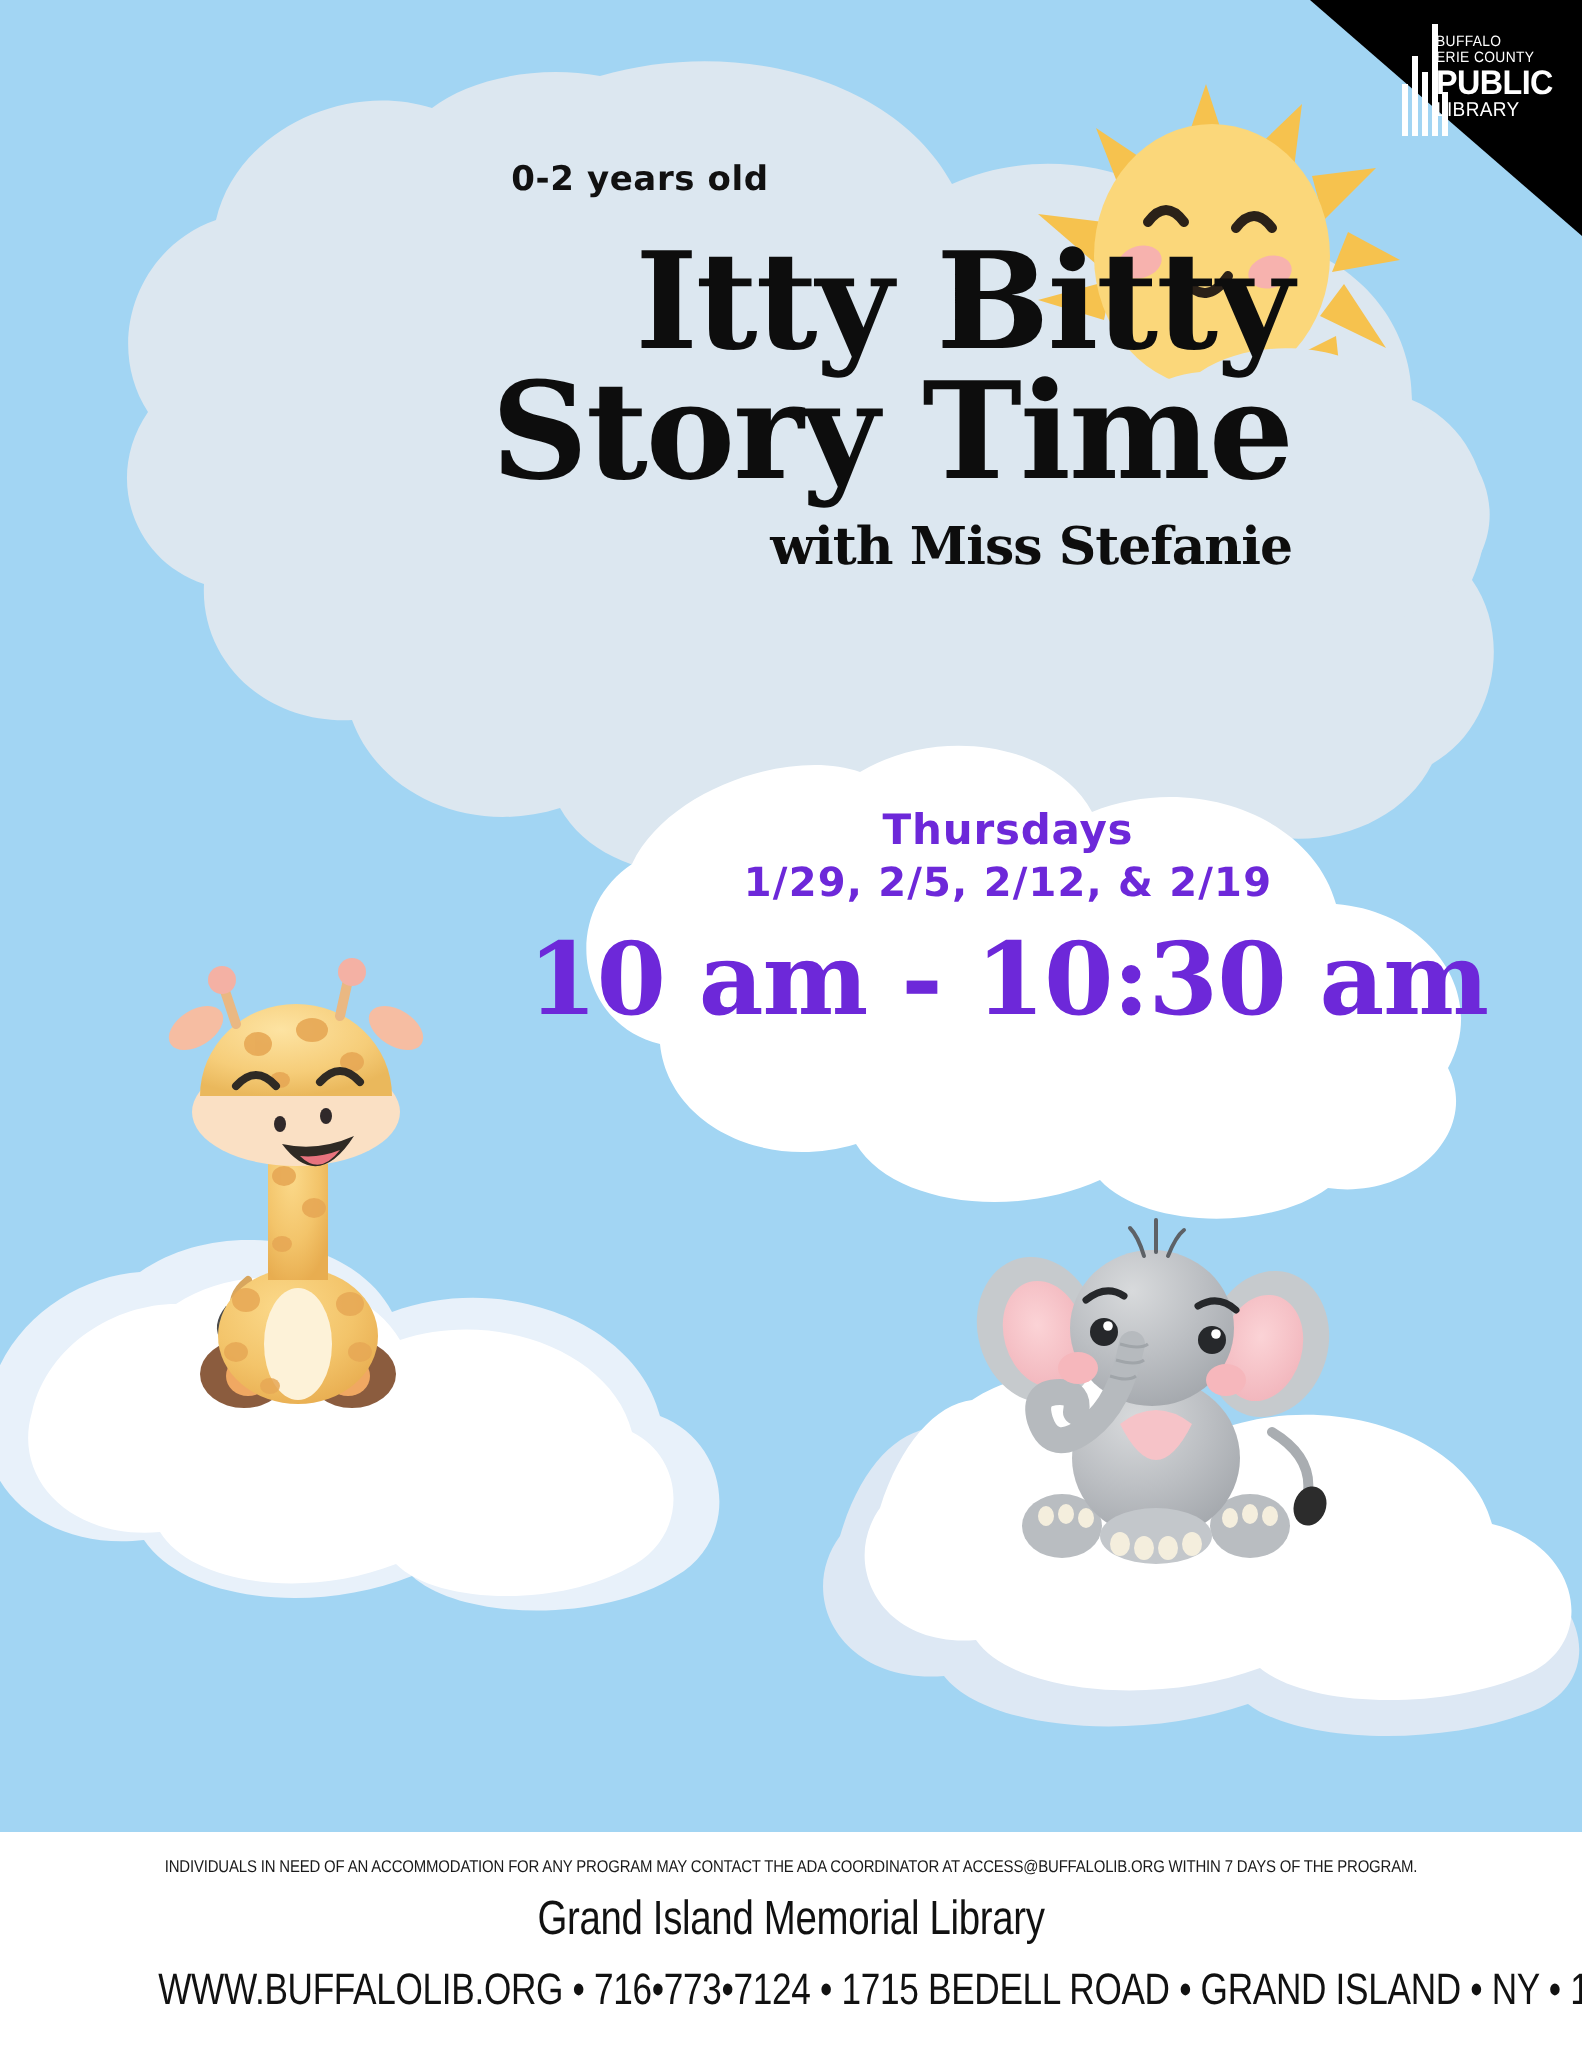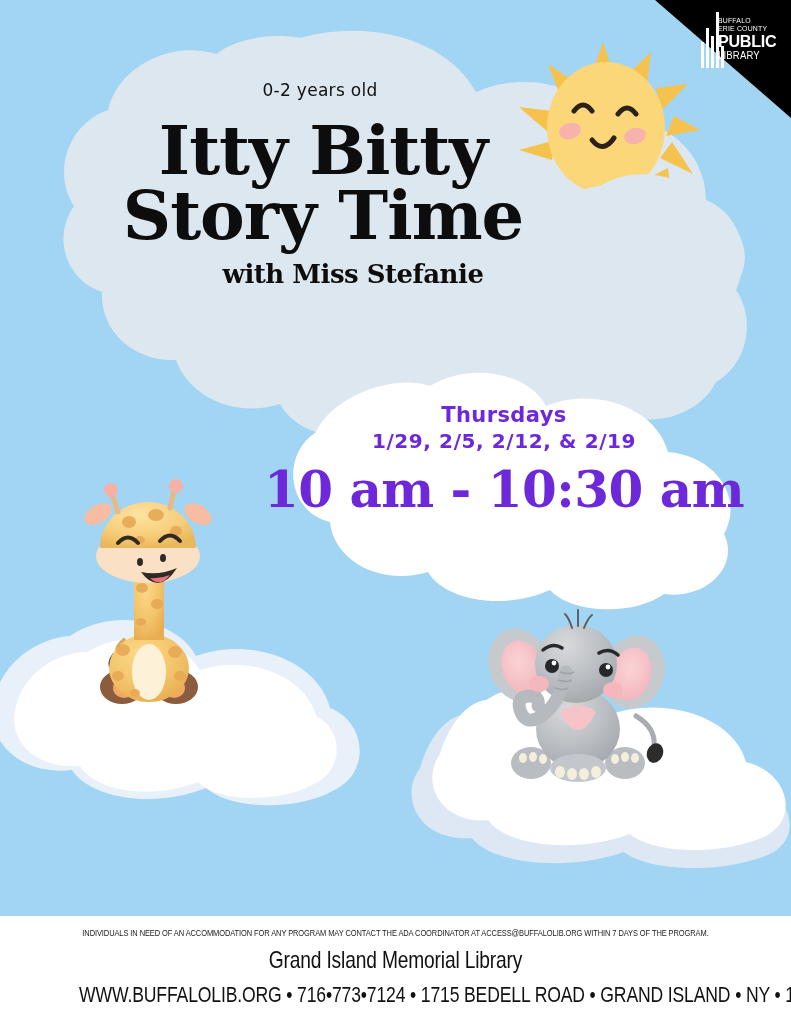--- a/index.html
+++ b/index.html
@@ -99,31 +99,31 @@
   }
 
   
   .age-line {
     position: absolute;
     left: 0;
     top: 80px;
     width: 640px;
     text-align: center;
     font-family: "DejaVu Sans", sans-serif;
-    font-weight: 400;
+    font-weight: 700;
     font-size: 17px;
     letter-spacing: 0.3px;
     color: #111111;
   }
   .title-block {
     position: absolute;
     left: 0;
     top: 118px;
     width: 646px;
-    text-align: center;
+    text-align: right;
     color: #0d0d0d;
   }
   .title-line {
     font-family: "DejaVu Serif", serif;
     font-weight: 700;
     font-size: 67px;
     line-height: 0.97;
     letter-spacing: -1px;
   }
   .subtitle-line {

